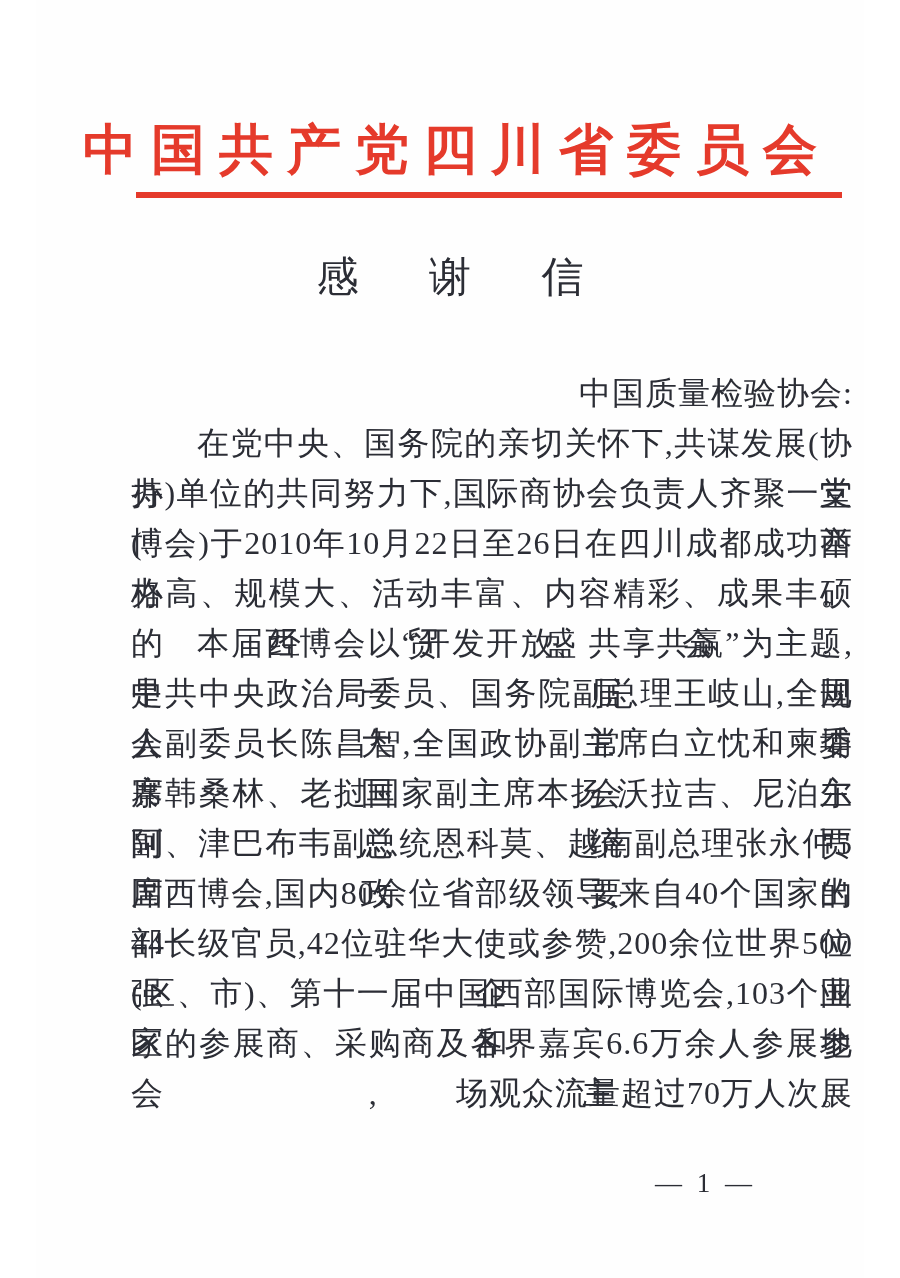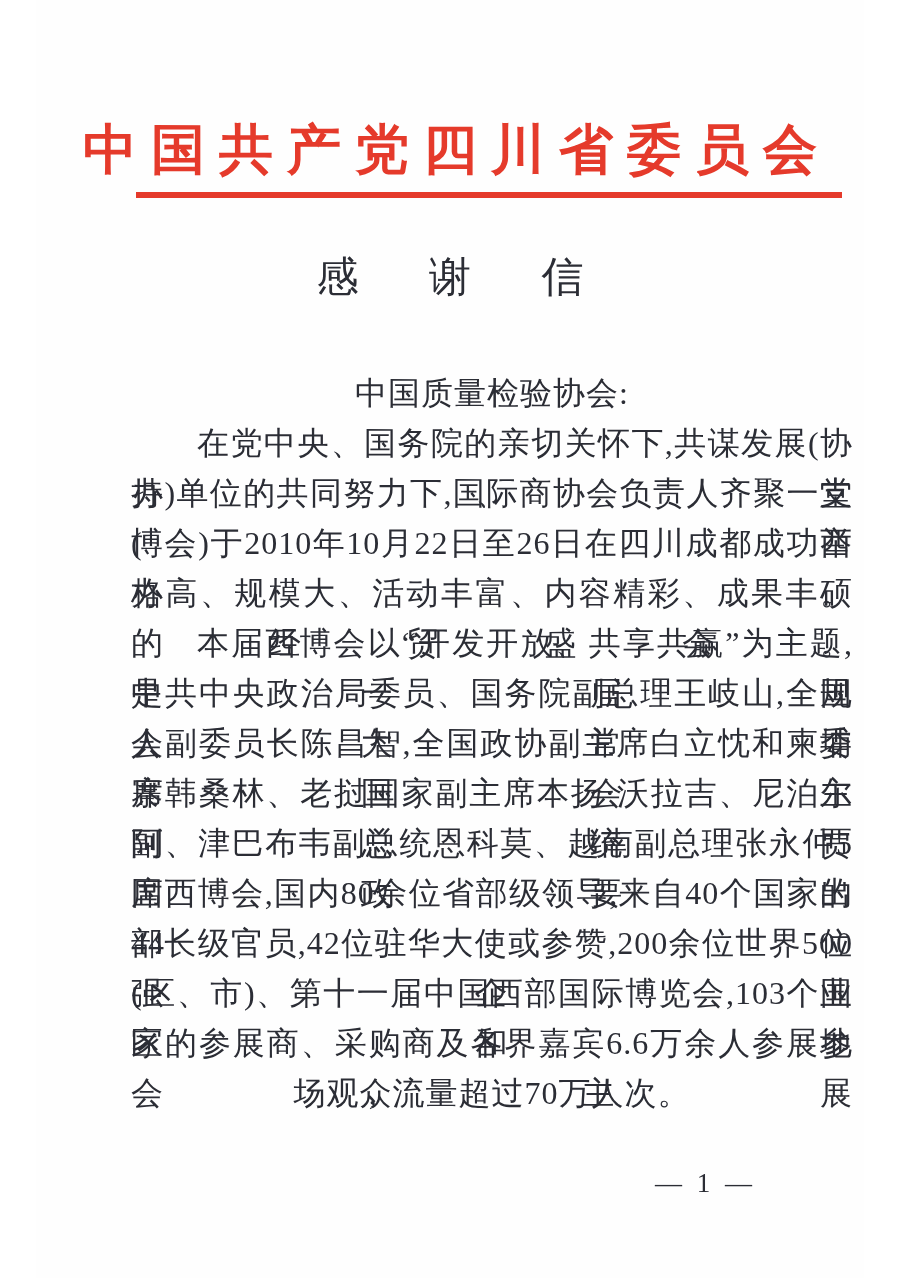--- a/index.html
+++ b/index.html
@@ -61,21 +61,21 @@
     left: 95px;
     width: 722px;
     color: var(--ink, #2b2d35);
     font-size: 32px;
   }
   .line {
     height: 50px;
     line-height: 50px;
     letter-spacing: 1px;
     white-space: nowrap;
-    text-align: center;
+    text-align: right;
   }
   .line.just {
     white-space: normal;
     text-align: justify;
     text-align-last: justify;
   }
   .line.indent {
     text-indent: 66px;
   }
   

